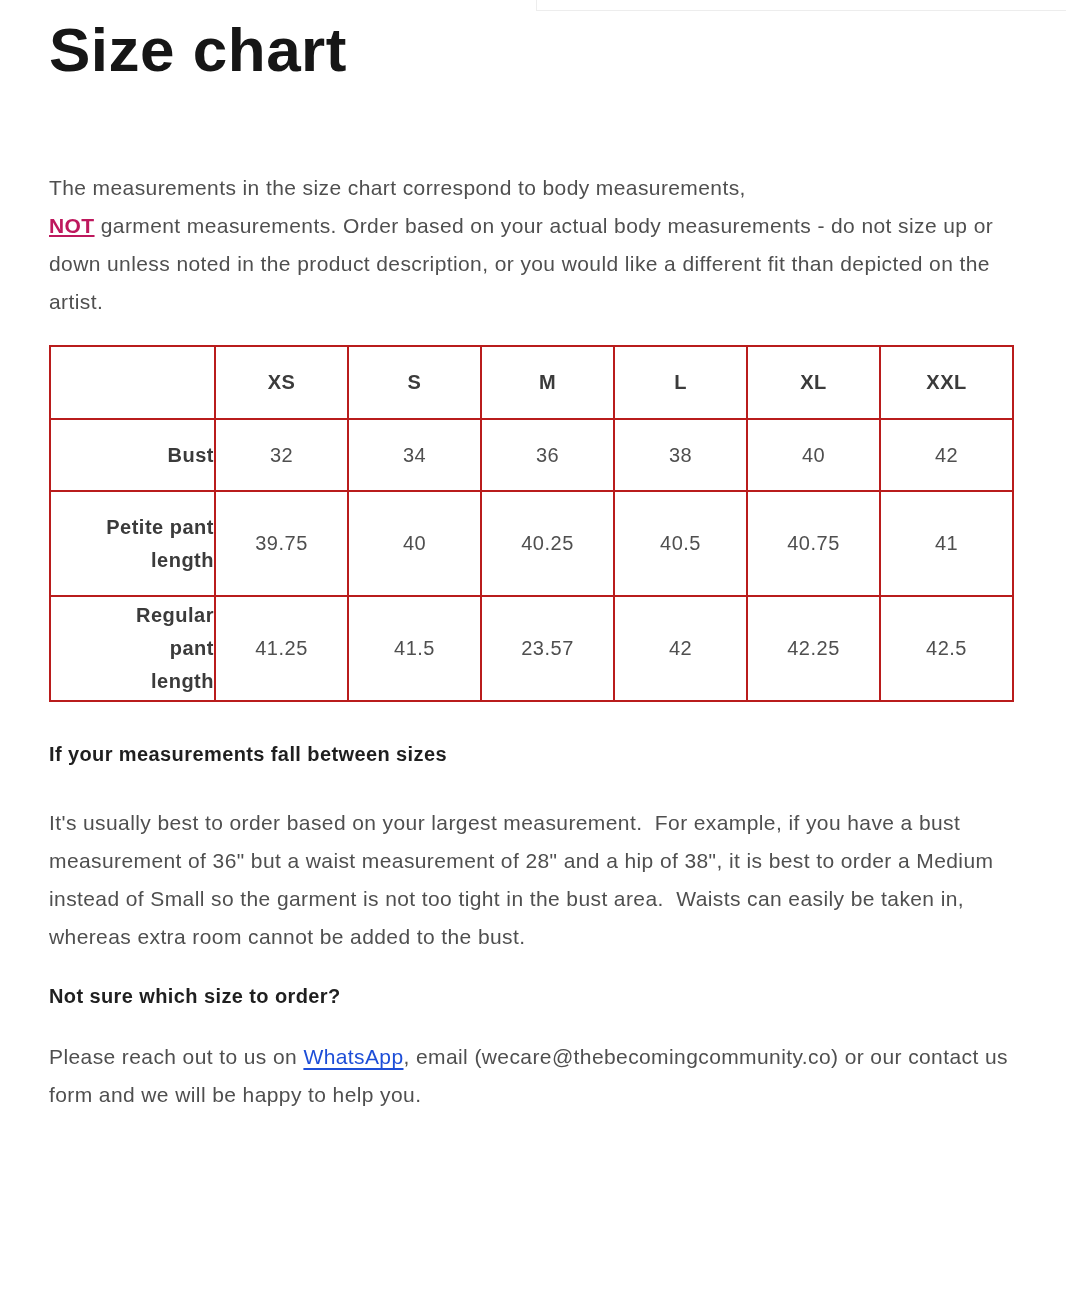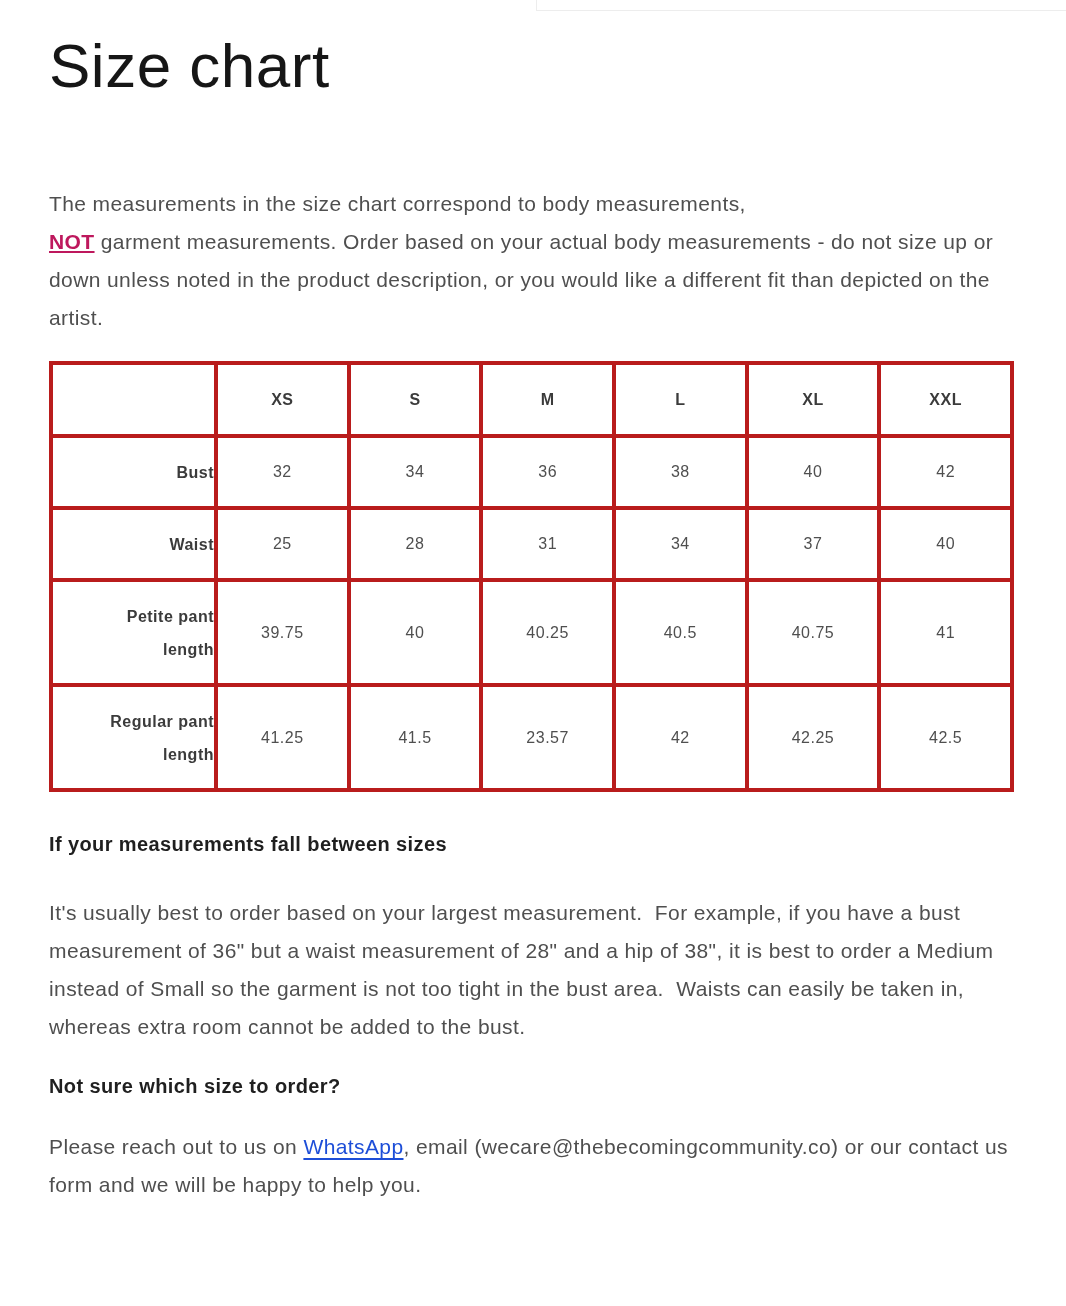--- a/index.html
+++ b/index.html
@@ -19,46 +19,46 @@
     width: 560px;
     height: 42px;
     background: #ffffff;
     border: 1px solid #ededed;
   }
   .content {
     position: relative;
     padding: 0 52px 0 49px;
   }
   h1.page-title {
-    margin-top: 28px;
+    margin-top: 12px;
     font-size: 62px;
     line-height: 76px;
-    font-weight: 400;
+    font-weight: 700;
     color: #161616;
     letter-spacing: 0.5px;
   }
   p.body-text {
     font-size: 21px;
     line-height: 38px;
     letter-spacing: 0.4px;
     color: #4f4f4f;
     white-space: pre-wrap;
   }
   .intro { margin-top: 81px; }
   .intro strong { color: #be185d; font-weight: 700; text-decoration: underline; }
   table.size-table {
     margin-top: 24px;
     width: 965px;
     border-collapse: collapse;
     table-layout: fixed;
   }
   table.size-table col.label-col { width: 165px; }
   table.size-table th, table.size-table td {
-    border: 4px solid #b91c1c;
-    font-size: 16px;
+    border: 2px solid #b91c1c;
+    font-size: 20px;
     letter-spacing: 0.5px;
     vertical-align: middle;
     text-align: center;
     font-weight: 400;
     color: #4f4f4f;
   }
   table.size-table thead th {
     height: 73px;
     font-weight: 700;
     color: #3b3b3b;
@@ -130,29 +130,20 @@
     <tbody>
       <tr class="short-row">
         <th class="row-label"><span>Bust</span></th>
         <td>32</td>
         <td>34</td>
         <td>36</td>
         <td>38</td>
         <td>40</td>
         <td>42</td>
       </tr>
-      <tr class="short-row">
-        <th class="row-label"><span>Waist</span></th>
-        <td>25</td>
-        <td>28</td>
-        <td>31</td>
-        <td>34</td>
-        <td>37</td>
-        <td>40</td>
-      </tr>
       <tr class="tall-row">
         <th class="row-label"><span>Petite pant length</span></th>
         <td>39.75</td>
         <td>40</td>
         <td>40.25</td>
         <td>40.5</td>
         <td>40.75</td>
         <td>41</td>
       </tr>
       <tr class="tall-row">

